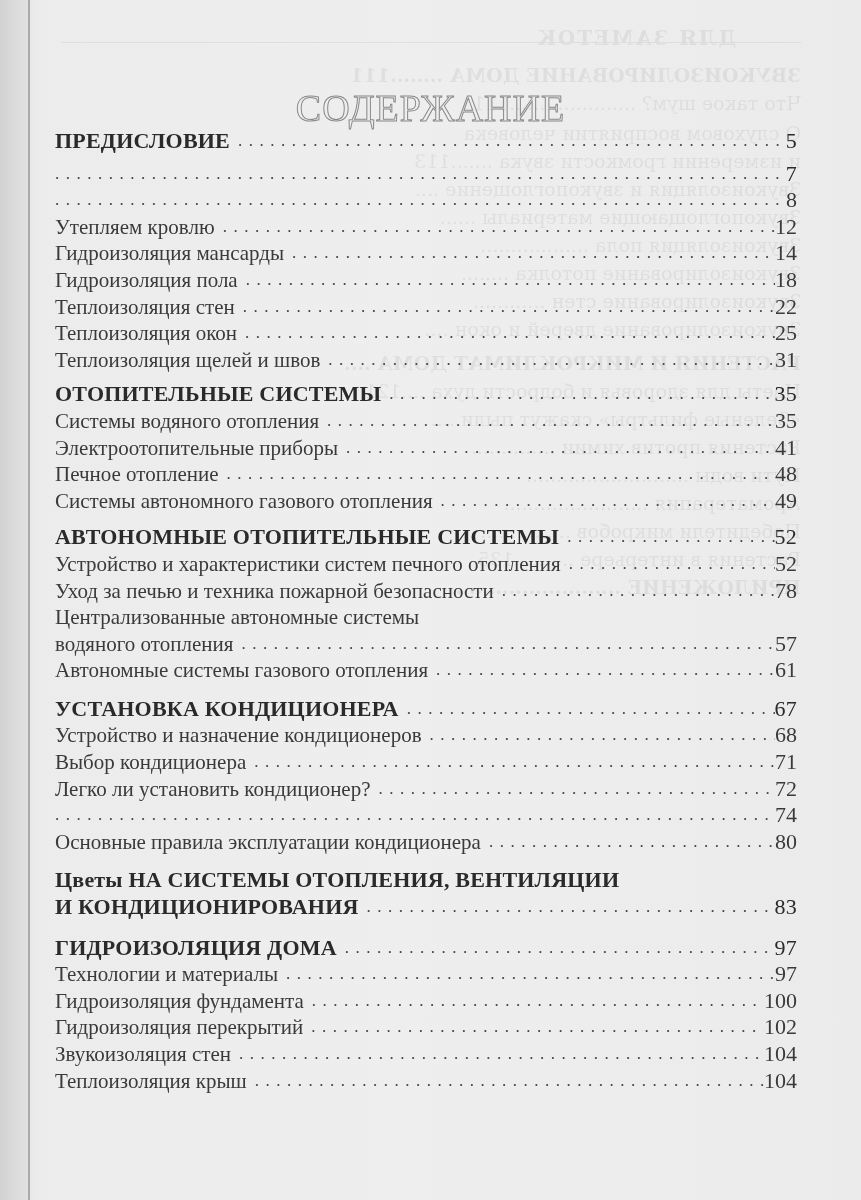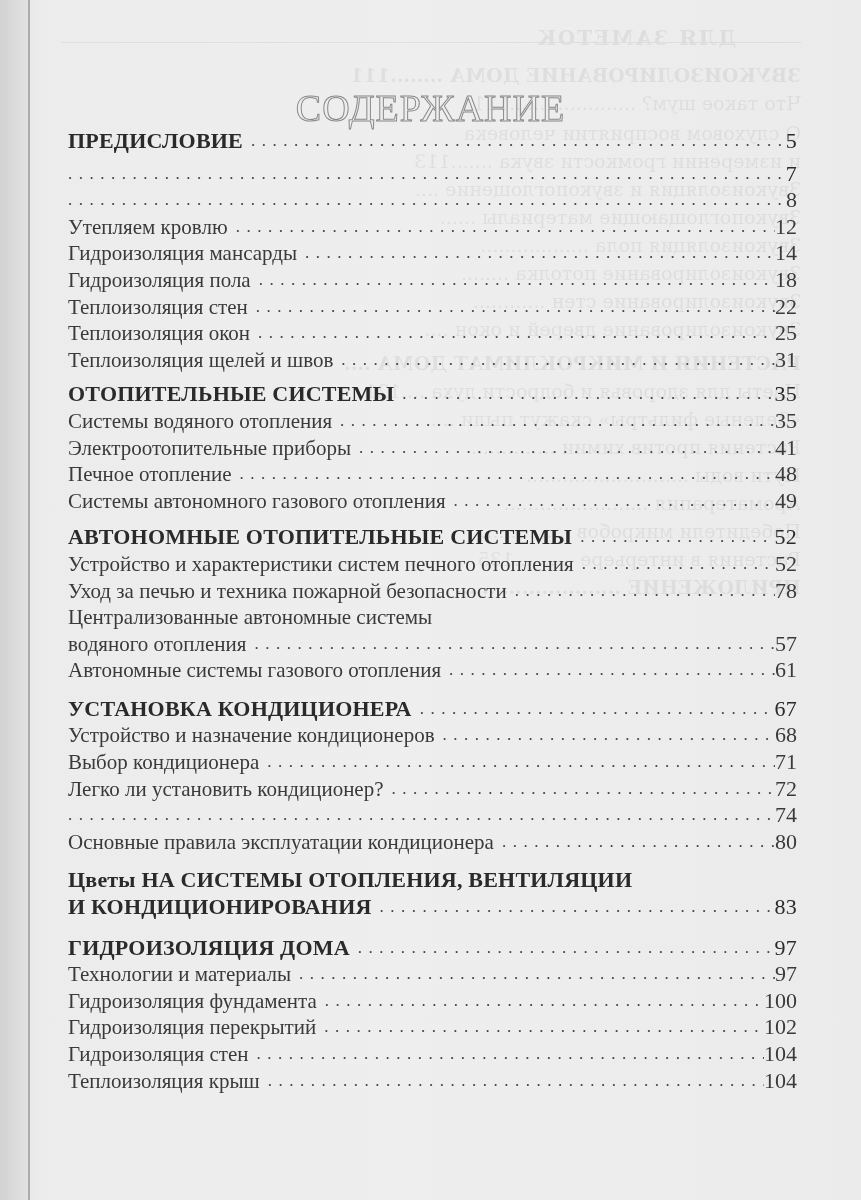--- a/index.html
+++ b/index.html
@@ -36,21 +36,21 @@
 
   .title {
     position: absolute; top: 78px; left: 0; width: 861px; text-align: center;
     font-family: "Liberation Serif", serif; font-size: 38px; letter-spacing: 1px;
     color: transparent; margin-top: 8px; -webkit-text-stroke: 1px #8a8a8a;
   }
   .toc { position: absolute; left: 55px; top: 128px; width: 742px; }
   .row {
     display: flex; align-items: flex-start; white-space: nowrap;
     font-size: 21px; line-height: 26.6px; height: 26.6px;
-    font-family: "Liberation Serif", serif; color: #3a3a3a; margin-left: 13px;
+    font-family: "Liberation Serif", serif; color: #3a3a3a;
   }
   .row.h { font-size: 22px; font-weight: bold; color: #2a2a2a; letter-spacing: 0.2px; }
   .row .label { flex: 0 0 auto; padding-right: 8px; }
   .row .dots {
     flex: 1 1 auto; overflow: hidden; color: #444;
     letter-spacing: 6.5px; font-size: 17px; font-weight: normal;
   }
   .row .page-no { flex: 0 0 auto; font-weight: normal; font-size: 22px; }
   .row.h .page-no { font-size: 22px; }
 </style>
@@ -241,21 +241,21 @@
         <span class="label">Гидроизоляция фундамента</span>
         <span class="dots">................................................................................................................</span>
         <span class="page-no">100</span>
       </div>
       <div class="row">
         <span class="label">Гидроизоляция перекрытий</span>
         <span class="dots">................................................................................................................</span>
         <span class="page-no">102</span>
       </div>
       <div class="row">
-        <span class="label">Гидроизоляция стен</span>
+        <span class="label">Звукоизоляция стен</span>
         <span class="dots">................................................................................................................</span>
         <span class="page-no">104</span>
       </div>
       <div class="row">
         <span class="label">Теплоизоляция крыш</span>
         <span class="dots">................................................................................................................</span>
         <span class="page-no">104</span>
       </div>
     </div>
 </div>

